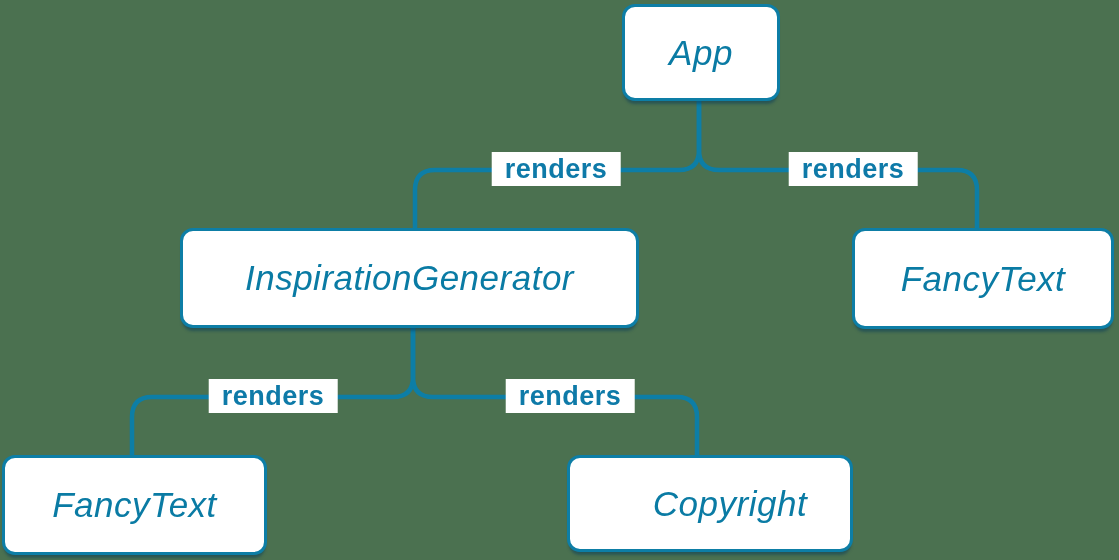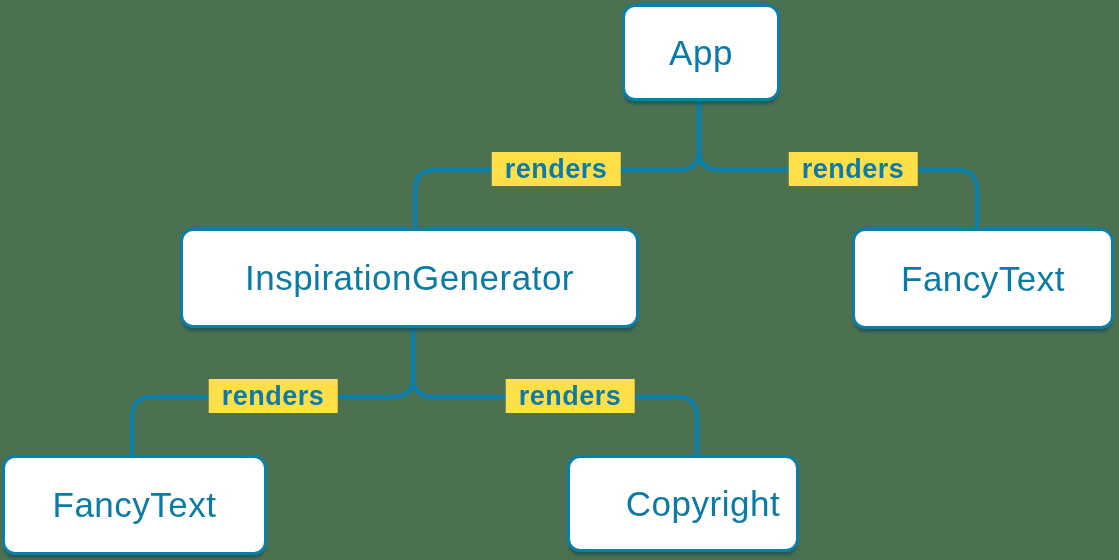--- a/index.html
+++ b/index.html
@@ -40,30 +40,31 @@
     border-radius: 13px;
     box-sizing: border-box;
     display: flex;
     align-items: center;
     justify-content: center;
     color: #0a7ba4;
     font-size: 35px;
     font-weight: 500;
     letter-spacing: 0.5px;
     box-shadow: 0 5px 3px -2px rgba(12, 62, 88, 0.55);
+    font-style: italic;
   }
   .node-app            { left: 622px; top: 4px;   width: 158px; height: 97px; }
   .node-inspiration    { left: 180px; top: 228px; width: 459px; height: 100px; }
   .node-fancy-right    { left: 852px; top: 228px; width: 262px; height: 101px; }
   .node-fancy-left     { left: 2px;   top: 455px; width: 265px; height: 100px; }
-  .node-copyright      { left: 567px; top: 455px; width: 232px; height: 97px; padding-left: 40px; }
+  .node-copyright      { left: 567px; top: 455px; width: 286px; height: 97px; padding-left: 40px; }
   .edge-label {
     position: absolute;
     transform: translate(-50%, -50%);
-    background: #fde047;
+    background: #ffffff;
     color: #0e7aa8;
     font-size: 27px;
     font-weight: 600;
     letter-spacing: 0.5px;
     padding: 0 13px;
     white-space: nowrap;
     line-height: 34px;
   }
   .edge-label-1 { left: 556px; top: 169px; }
   .edge-label-2 { left: 853px; top: 169px; }

